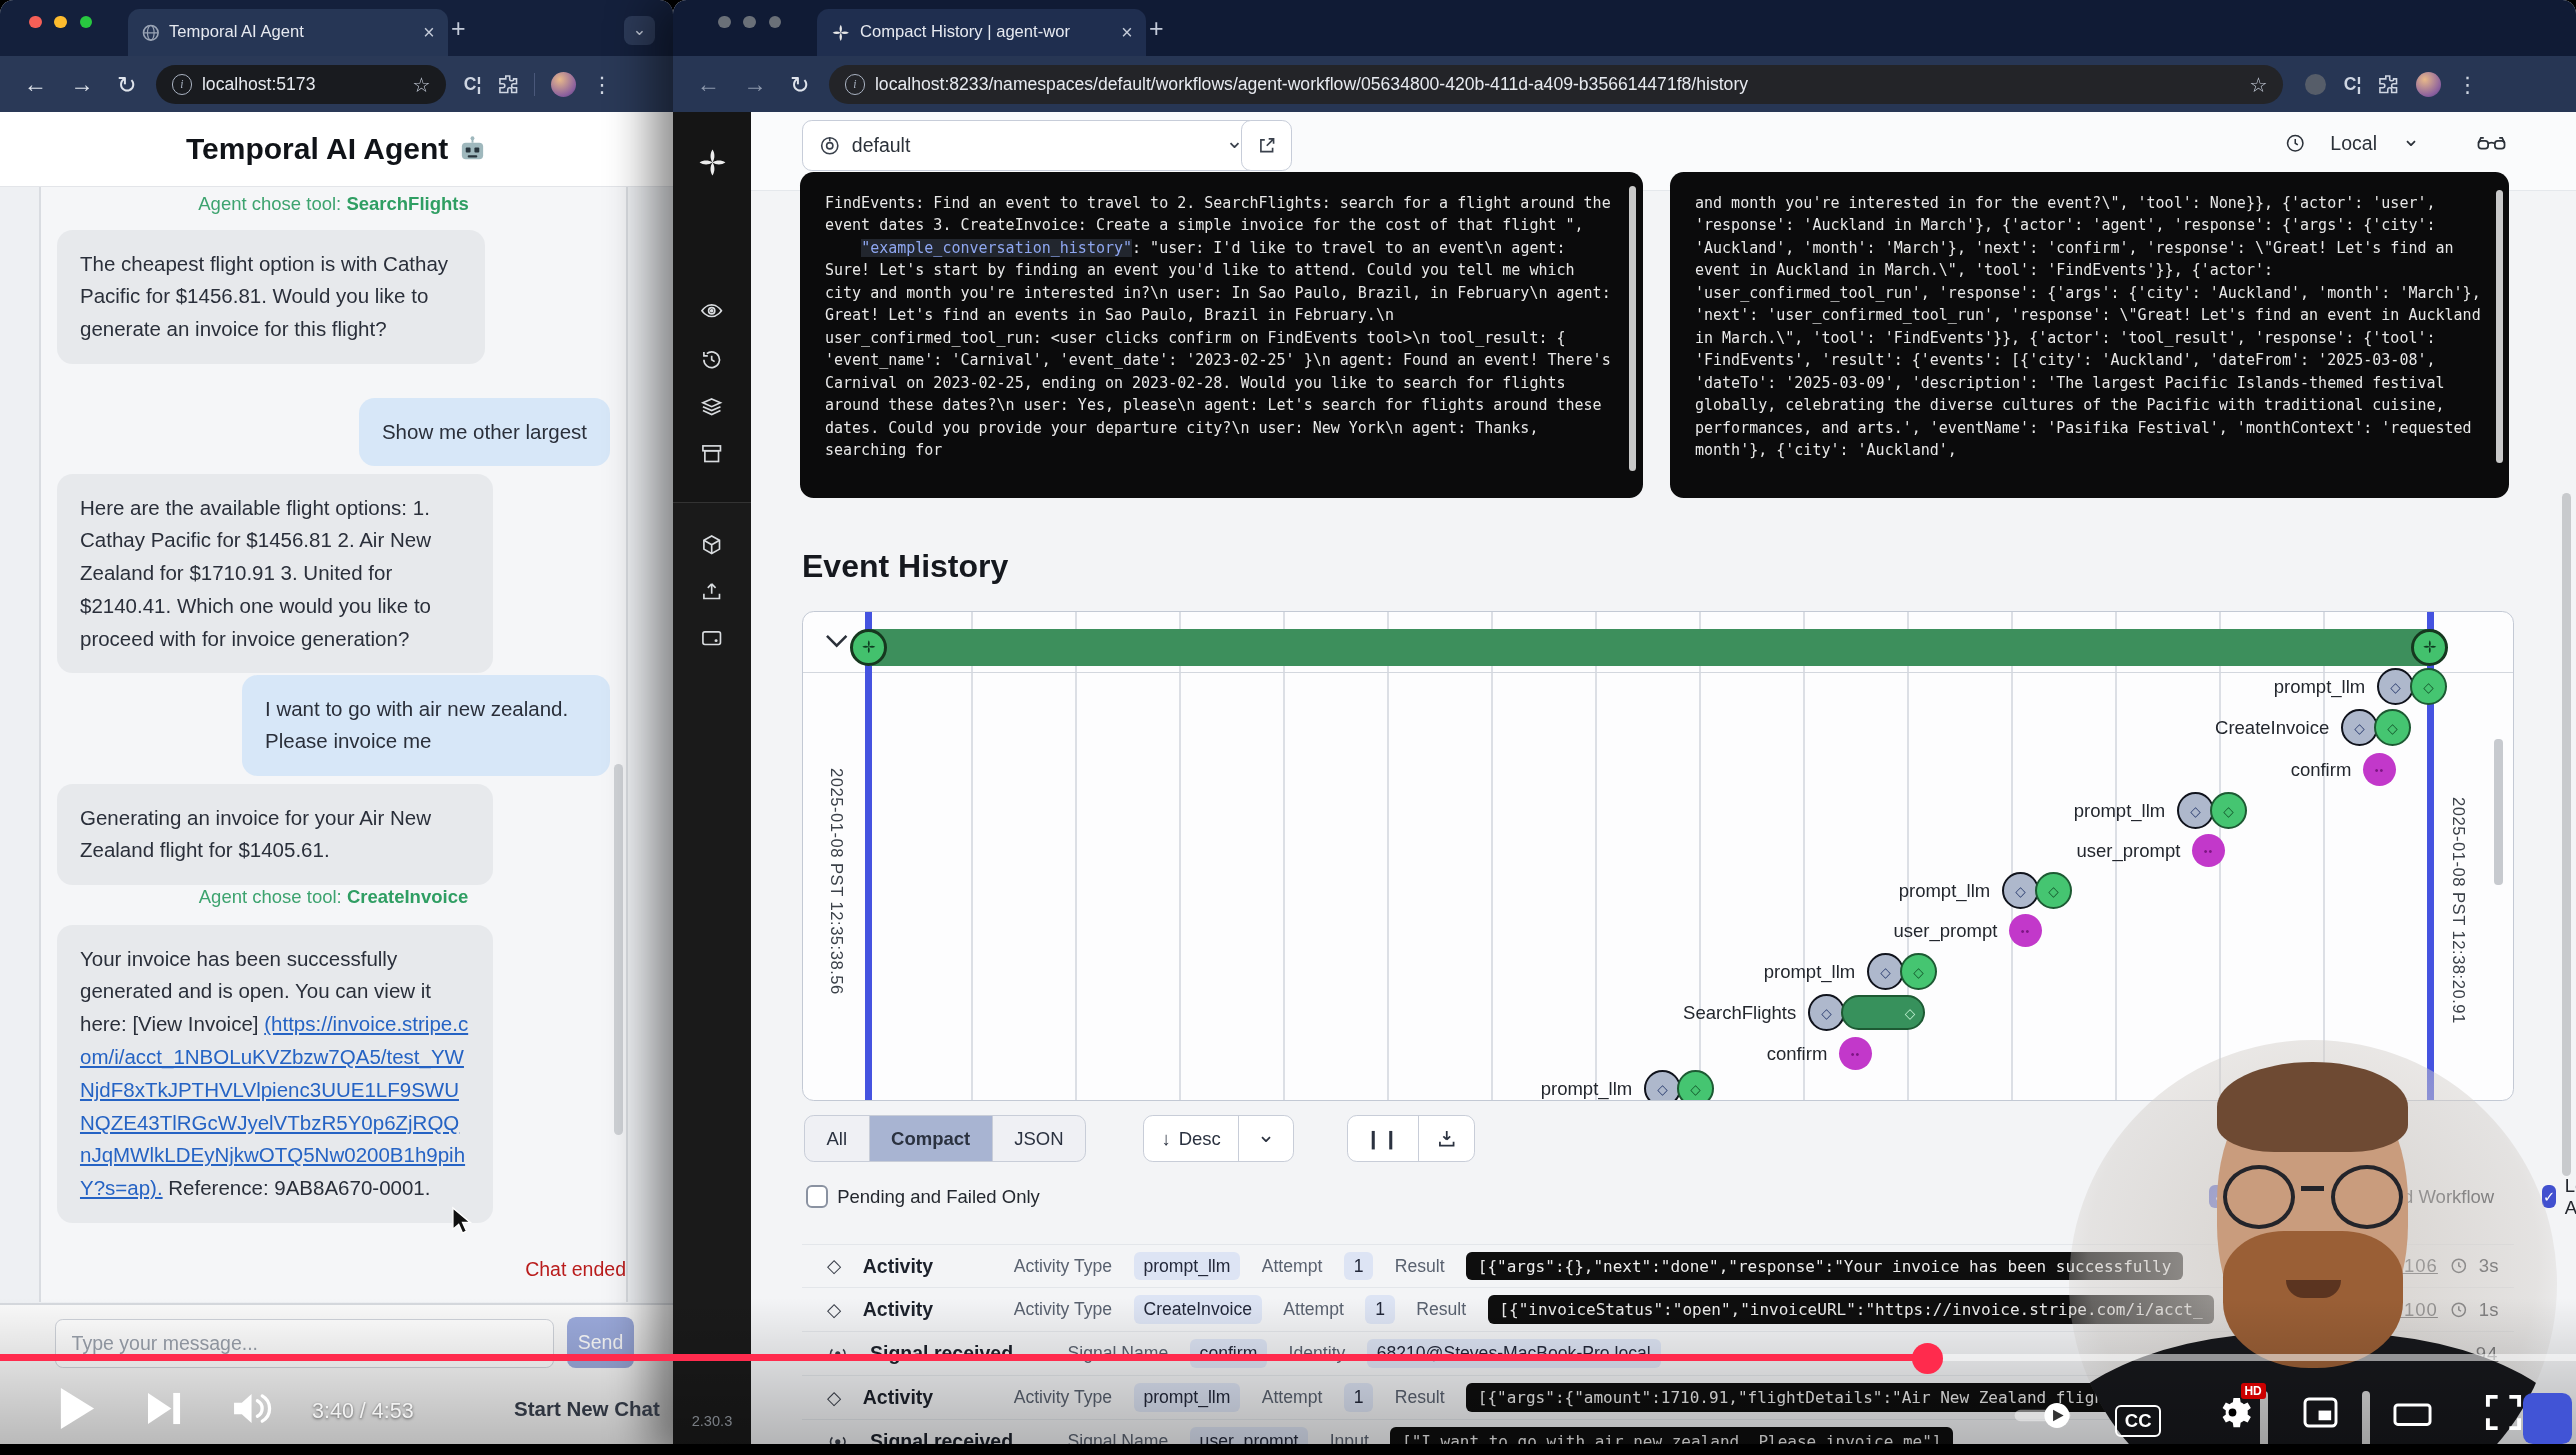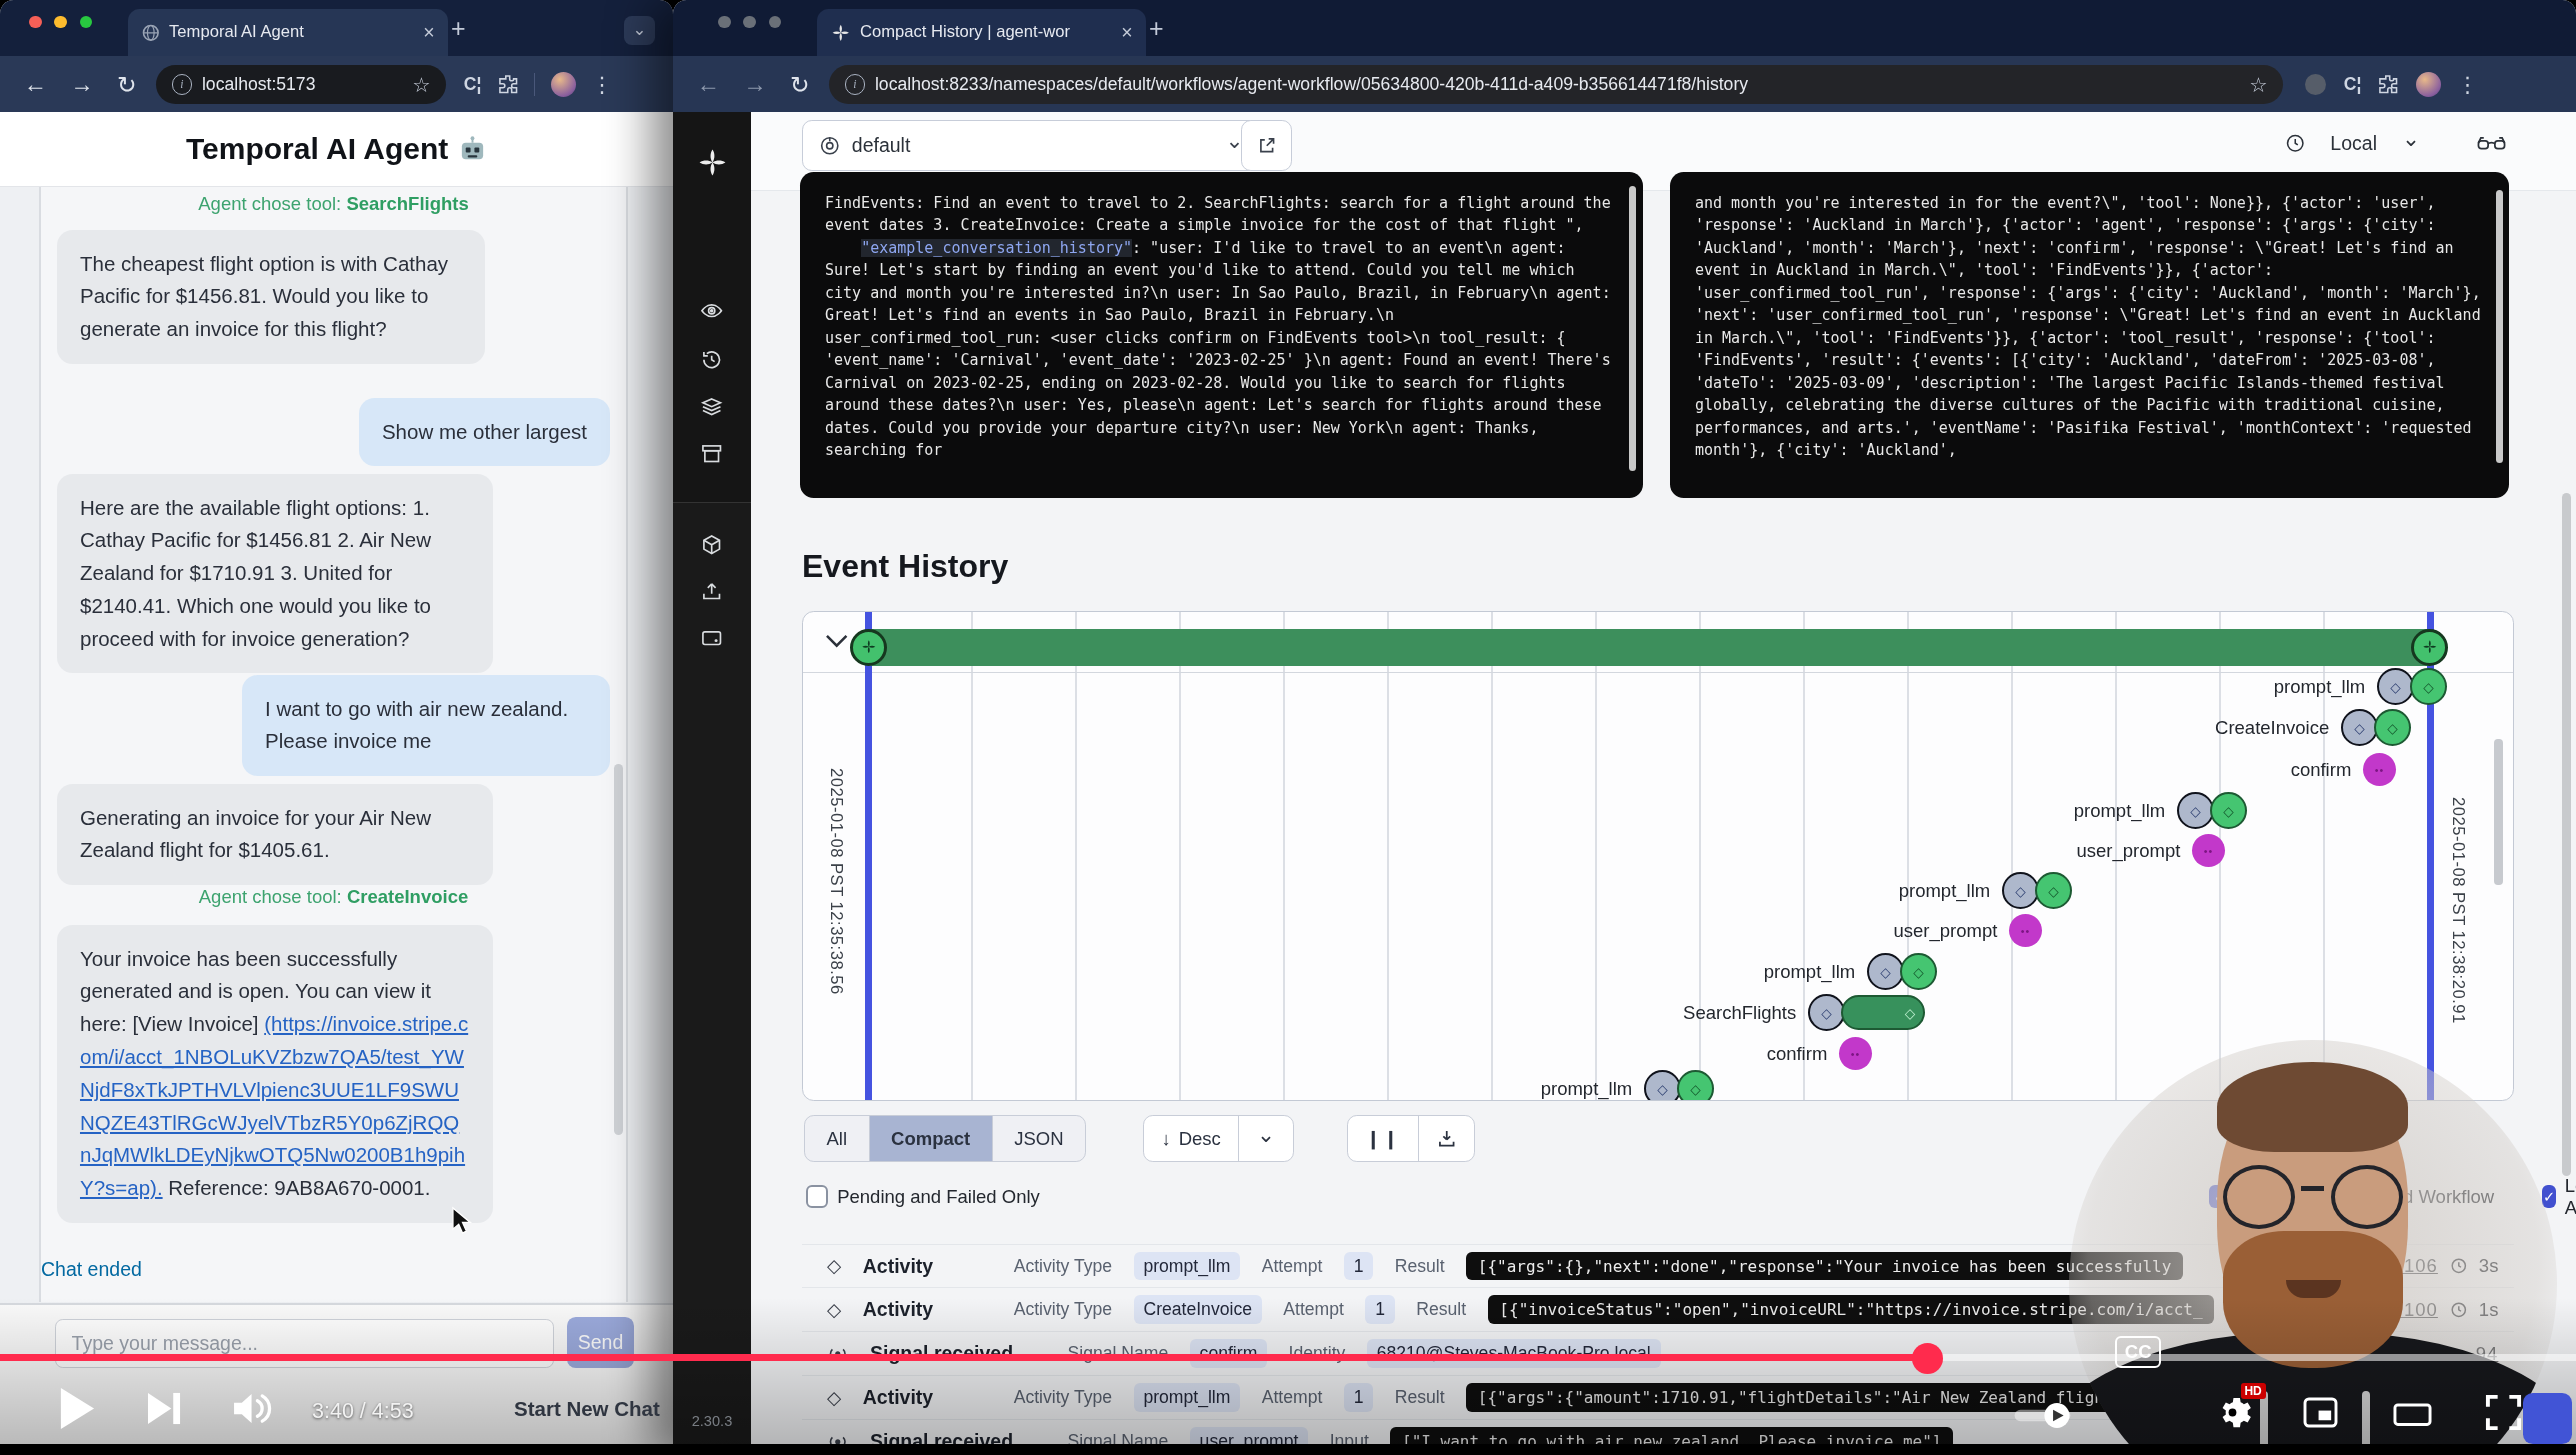--- a/index.html
+++ b/index.html
@@ -34,21 +34,21 @@
     box-shadow:0 1px 0 #e3e5e9;display:flex;align-items:center;justify-content:center;gap:9.8px;}
   .page-title{font-size:30px;font-weight:bold;color:#101318;}
   .chatpanel{position:absolute;left:39px;top:187px;width:585px;height:1115px;background:#f5f6f8;
     border-left:2px solid #d9dce1;border-right:2px solid #d9dce1;}
   .toolbanner{position:absolute;width:100%;text-align:center;font-size:18.5px;color:#3da36f;}
   .toolbanner b{color:#2f9e63;}
   .bub{position:absolute;padding:17.6px 23.4px;border-radius:15.6px;font-size:20.5px;line-height:1.6;color:#2a2f3a;}
   .bub.gray{left:15.6px;background:#e7e9ec;}
   .bub.blue{right:15.6px;background:#d7e7f8;}
   .chatlink{color:#2563c4;text-decoration:underline;word-break:break-all;}
-  .chat-ended{position:absolute;width:100%;text-align:left;color:#0369a1;font-size:19.5px;}
+  .chat-ended{position:absolute;width:100%;text-align:right;color:#b91c1c;font-size:19.5px;}
   .chatscroll{position:absolute;right:2.9px;width:8.8px;border-radius:4.9px;background:#cfd2d6;}
   .inputbar{position:absolute;left:0;top:1303px;width:673px;height:153px;background:#fafafa;border-top:2px solid #d6d9de;}
   .msg-input{position:absolute;left:55px;top:13.7px;width:466px;height:47px;border:1.5px solid #cfd3da;border-radius:7.8px;
     background:#fff;font-size:19.5px;color:#30353d;padding:0 15.6px;font-family:"Liberation Sans",sans-serif;}
   .msg-input::placeholder{color:#9aa1ac;}
   .send-btn{position:absolute;left:567px;top:11.7px;width:67px;height:51px;background:#6a82cf;opacity:.65;border:none;
     border-radius:8.8px;color:#fff;font-size:19.5px;font-family:"Liberation Sans",sans-serif;}
   .snc{position:absolute;left:514px;top:1397px;font-size:20.5px;font-weight:600;color:#2f3540;z-index:62;}
   
   .sidebar{position:absolute;left:0;top:112px;width:78px;height:1344px;background:#151515;}
@@ -601,21 +601,21 @@
   </div>
   <div class="vctl vtime" style="left:312px;top:1399px;">3:40 / 4:53</div>
 
   <div class="vctl" style="left:2014px;top:1403px;">
     <svg width="57" height="25" viewBox="0 0 58 26">
         <rect x="0" y="7" width="58" height="12" rx="6" fill="rgba(255,255,255,.45)"></rect>
         <circle cx="44" cy="13" r="13" fill="#fff"></circle>
         <polygon points="40,7 51,13 40,19" fill="#333"></polygon>
       </svg>
   </div>
-  <div class="vctl ccbtn" style="left:2115px;top:1336px;">CC</div>
+  <div class="vctl ccbtn" style="left:2115px;top:1405px;">CC</div>
   <div class="vctl" style="left:2213px;top:1393px;position:absolute;">
     <svg width="39" height="39" viewBox="0 0 24 24" fill="#fff">
         <path d="M12 8a4 4 0 1 0 0 8 4 4 0 0 0 0-8zm9.4 4a7.4 7.4 0 0 0-.1-1.2l2-1.5-2-3.4-2.3 1a7.5 7.5 0 0 0-2-1.2L16.6 3h-4l-.4 2.7a7.5 7.5 0 0 0-2 1.2l-2.3-1-2 3.4 2 1.5a7.4 7.4 0 0 0 0 2.4l-2 1.5 2 3.4 2.3-1a7.5 7.5 0 0 0 2 1.2l.4 2.7h4l.4-2.7a7.5 7.5 0 0 0 2-1.2l2.3 1 2-3.4-2-1.5c.06-.4.1-.8.1-1.2z"></path>
         <circle cx="12" cy="12" r="2.4" fill="#000"></circle>
       </svg>
     <span class="hdbadge">HD</span>
   </div>
   <div class="vctl" style="left:2303px;top:1397px;">
     <svg width="35" height="31" viewBox="0 0 36 32">
         <rect x="2" y="2" width="32" height="28" rx="4" fill="none" stroke="#fff" stroke-width="3"></rect>

